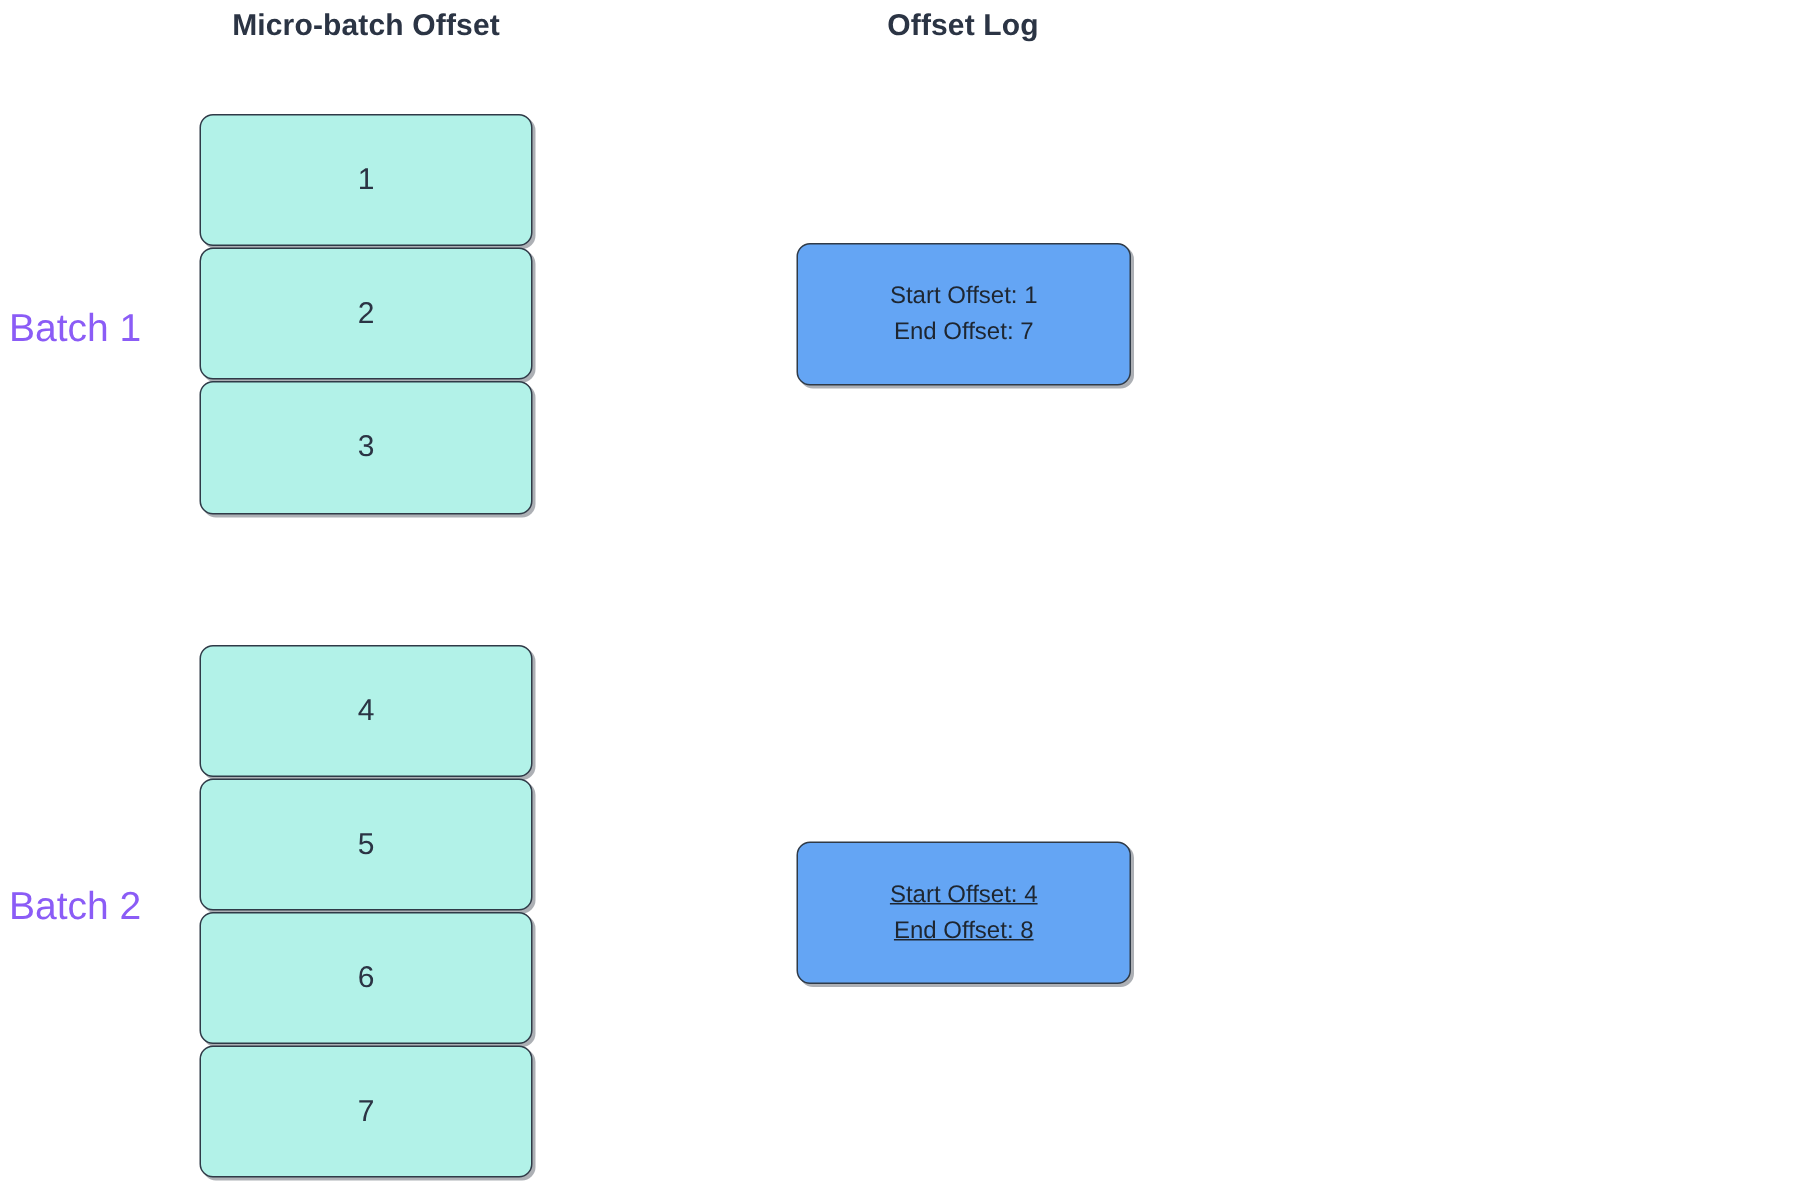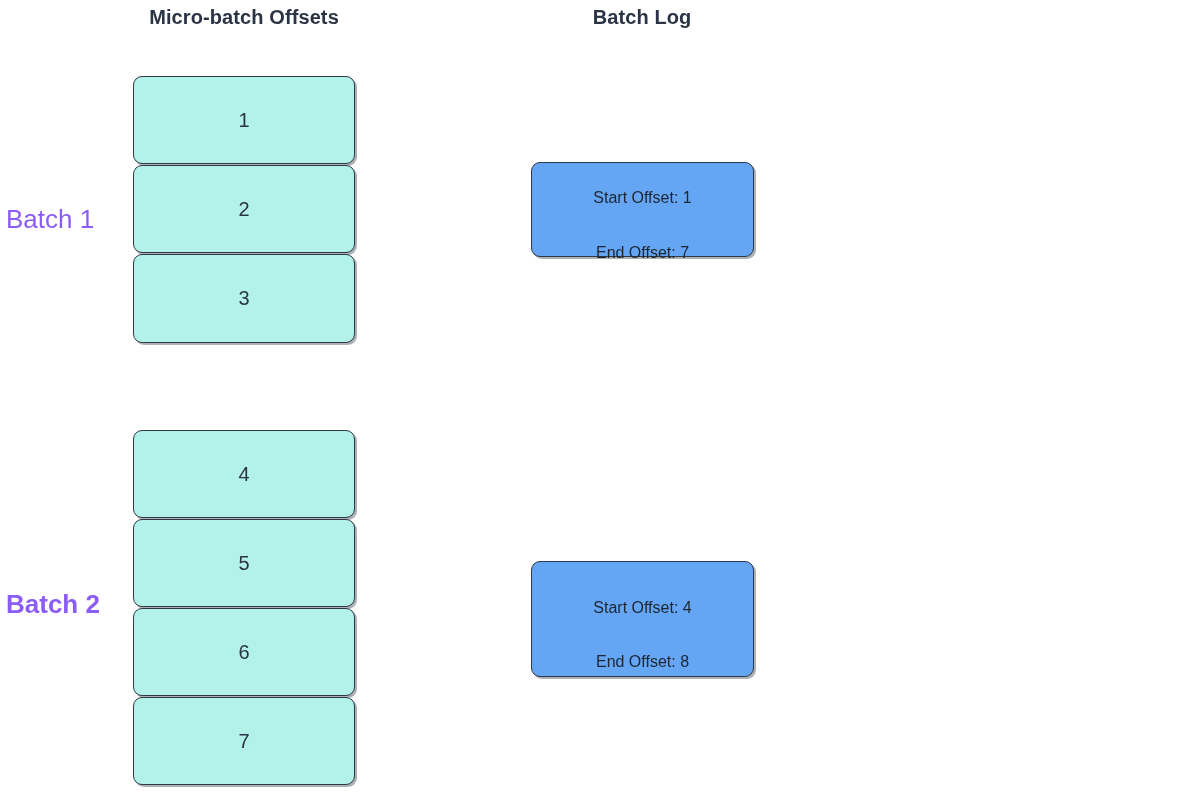--- a/index.html
+++ b/index.html
@@ -37,21 +37,21 @@
   .batch-label {
     position: absolute;
     font-size: 26px;
     color: #8b5cf6;
     white-space: nowrap;
     left: 6px;
     transform: translateY(-50%);
     text-align: center;
   }
   #batch-label-0 { top: 219px; }
-  #batch-label-1 { top: 604px; font-weight: bold; }
+  #batch-label-1 { top: 604px; }
 
   
   .offset-box {
     position: absolute;
     left: 133px;
     width: 222px;
     background: #b2f2e8;
     border: 1.6px solid #2f3a47;
     border-radius: 9px;
     box-sizing: border-box;
@@ -74,30 +74,30 @@
     box-sizing: border-box;
     display: flex;
     flex-direction: column;
     align-items: center;
     justify-content: center;
     color: #1e2630;
     font-size: 16px;
     line-height: 1.45;
     box-shadow: 2px 2px 0 rgba(40,48,60,0.38);
   }
-  .log-line { white-space: nowrap; margin-top: 31px; }
+  .log-line { white-space: nowrap; }
 </style>
 </head>
 <body>
 
 <div class="canvas">
 
-  <div class="col-header" id="header-microbatch">Micro-batch Offsets</div>
+  <div class="col-header" id="header-microbatch">Micro-batch Offset</div>
 
-  <div class="col-header" id="header-offsetlog">Batch Log</div>
+  <div class="col-header" id="header-offsetlog">Offset Log</div>
 
   <div class="batch-label" id="batch-label-0">Batch 1</div>
 
   <div class="offset-box" style="top:76px;  height:88px;">
     <span>1</span>
   </div>
   <div class="offset-box" style="top:165px; height:88px;">
     <span>2</span>
   </div>
   <div class="offset-box" style="top:254px; height:89px;">
@@ -117,18 +117,18 @@
   <div class="offset-box" style="top:519px; height:88px;">
     <span>5</span>
   </div>
   <div class="offset-box" style="top:608px; height:88px;">
     <span>6</span>
   </div>
   <div class="offset-box" style="top:697px; height:88px;">
     <span>7</span>
   </div>
 
-  <div class="log-box" style="top:561px; height:116px;">
+  <div class="log-box" style="top:561px; height:95px;text-decoration:underline;">
     <div class="log-line">Start Offset: 4</div>
     <div class="log-line">End Offset: 8</div>
   </div>
 
 </div>
 
 </body></html>

